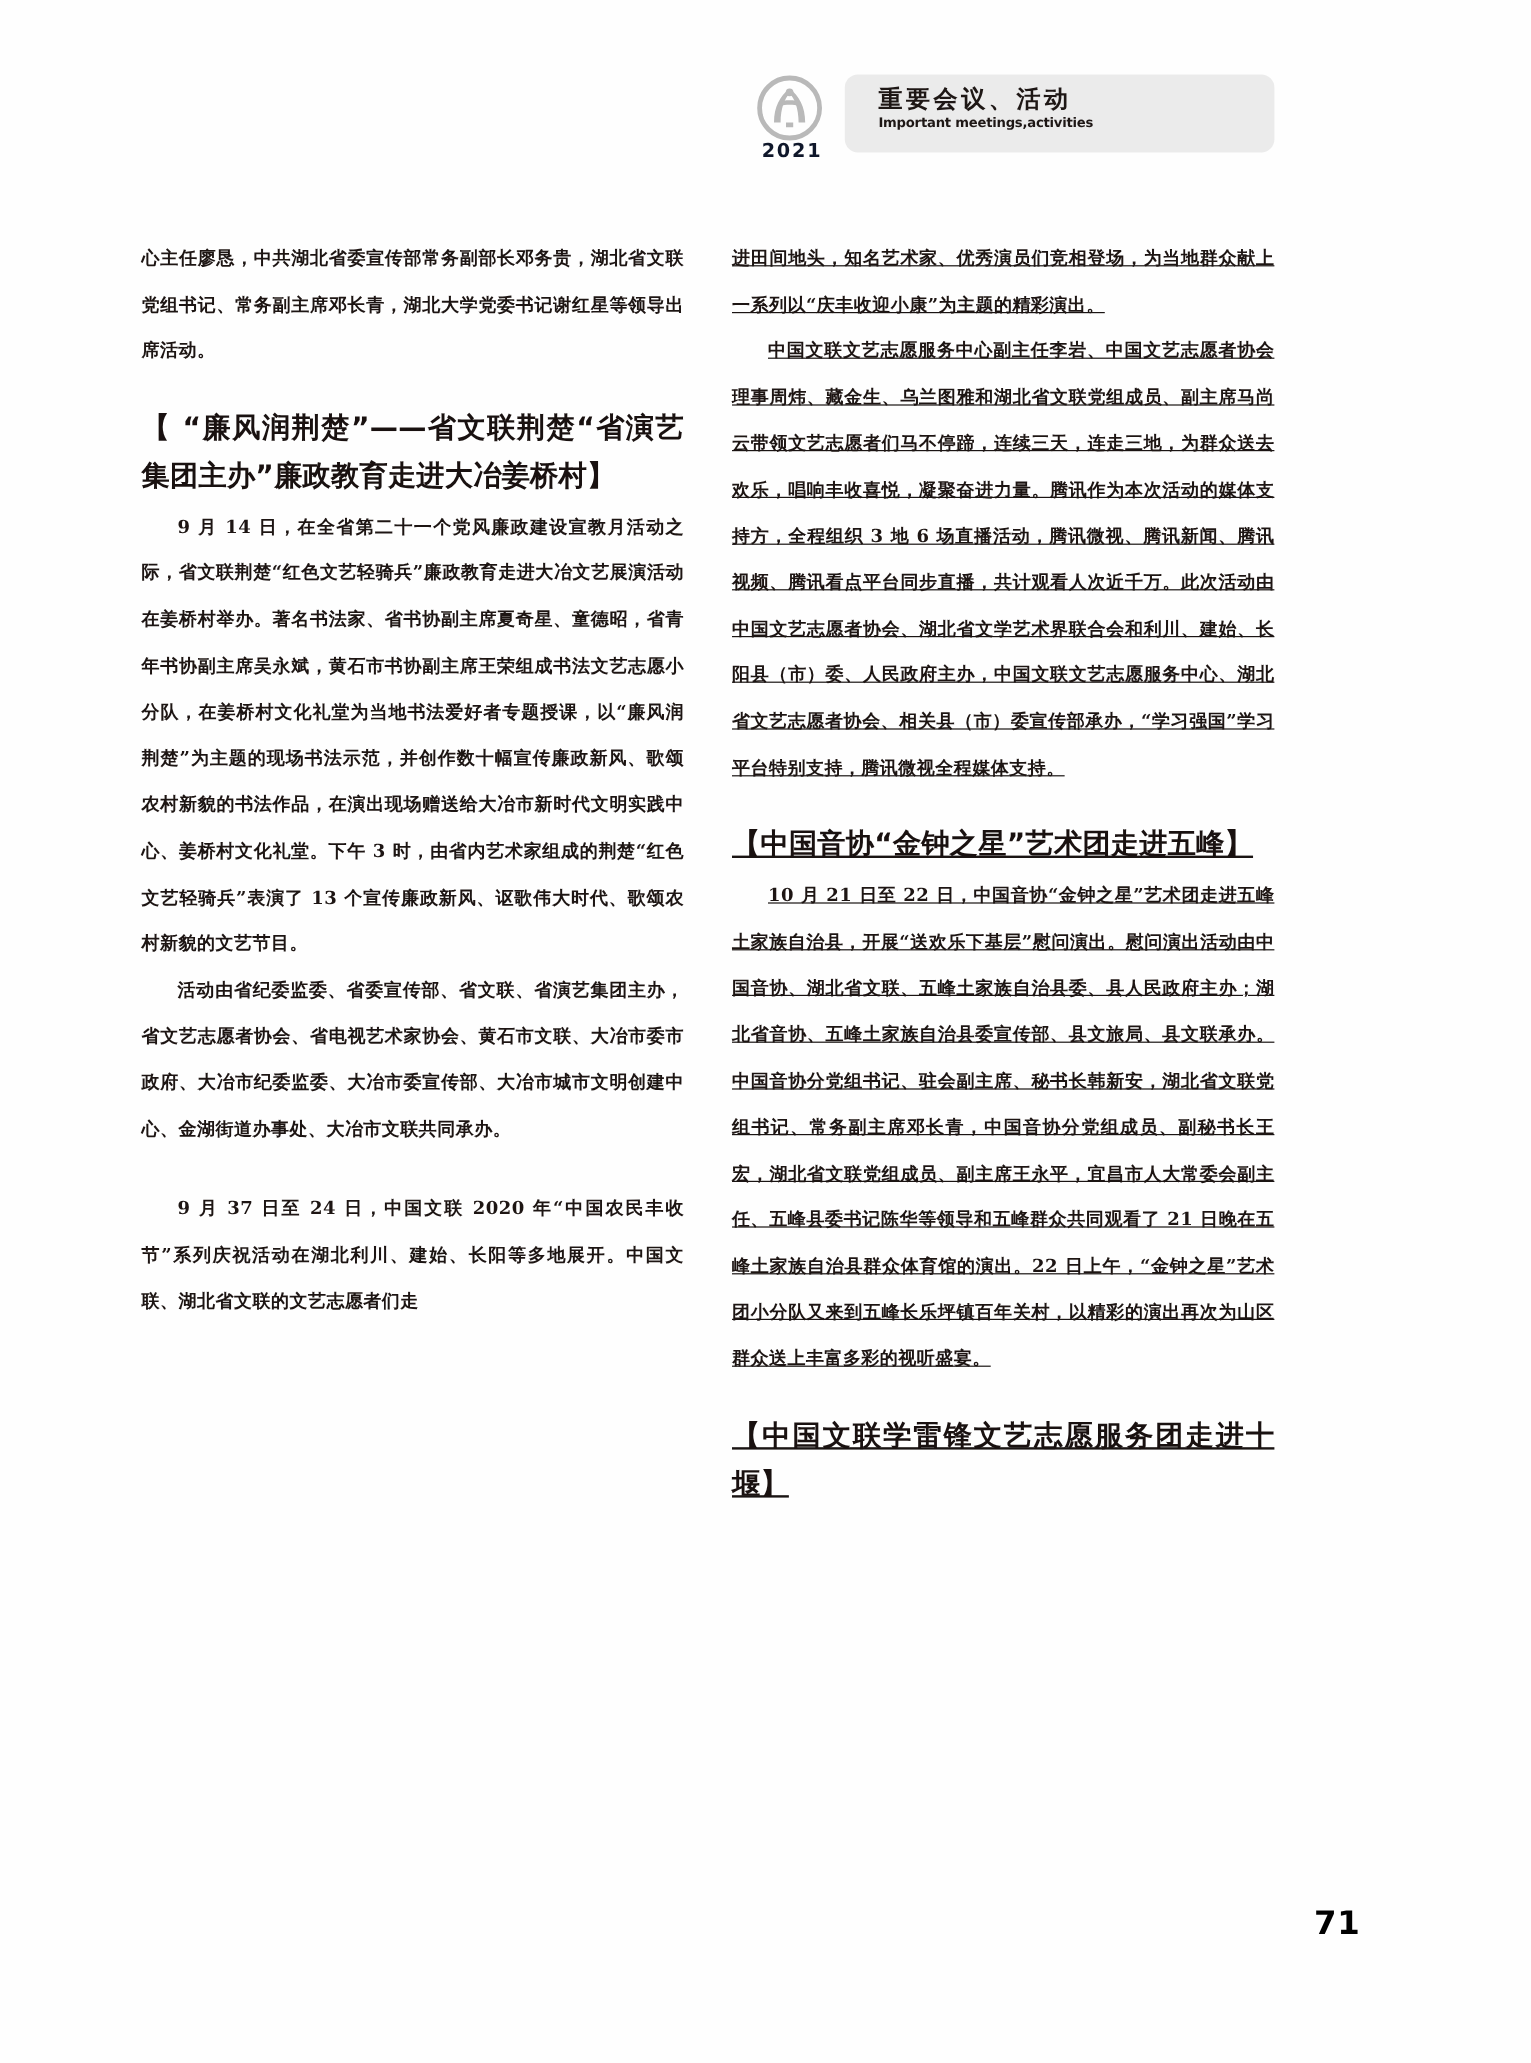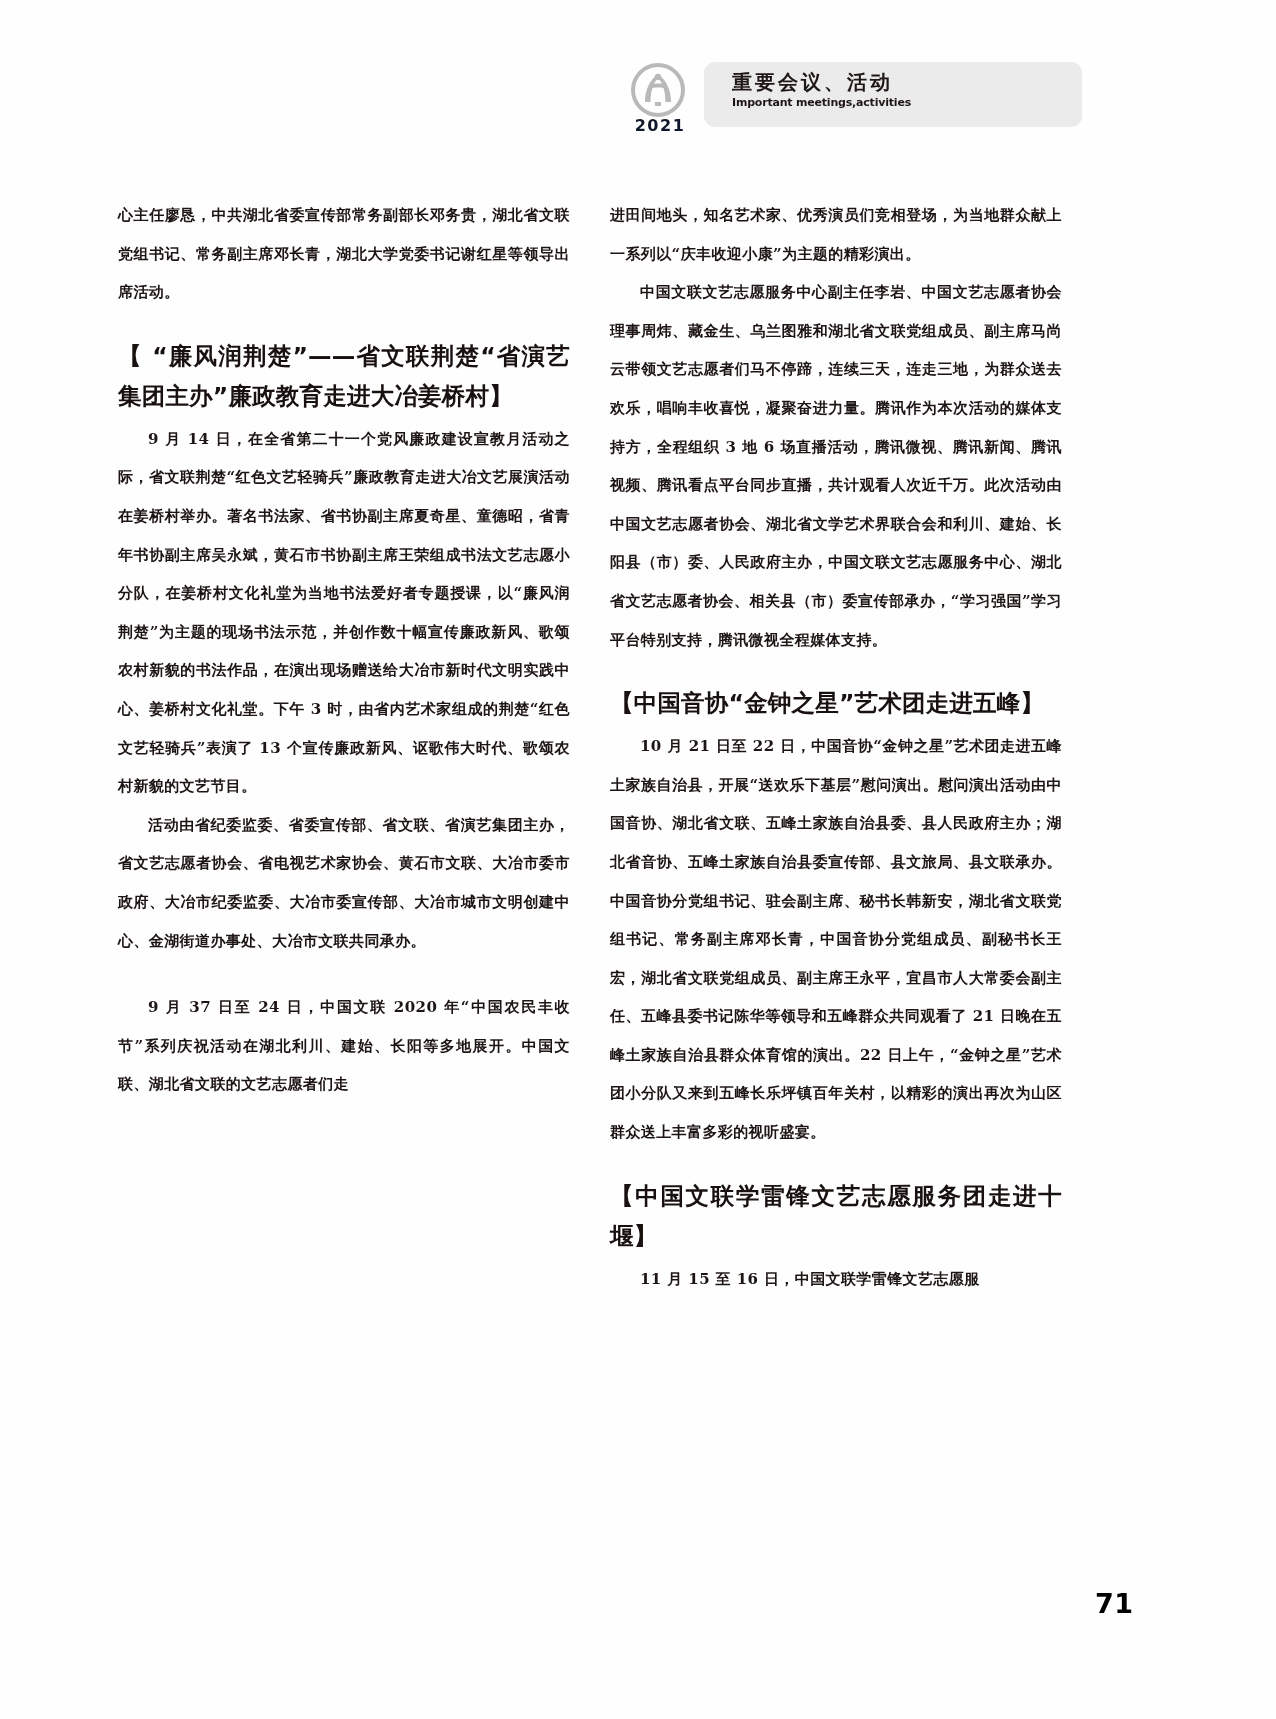--- a/index.html
+++ b/index.html
@@ -59,21 +59,21 @@
     font-family: "DejaVu Sans", sans-serif;
     font-weight: 700;
     font-size: 16px;
     letter-spacing: 1.5px;
     color: #0f172a;
   }
   .header-banner {
     margin-left: 8px;
     background: #ebebeb;
     border-radius: 11px;
-    padding: 8px 40px 9px 28px;
+    padding: 8px 20px 9px 28px;
     min-width: 310px;
     height: 48px;
     box-sizing: content-box;
   }
   .banner-cn {
     font-family: "DejaVu Sans", "Liberation Sans", sans-serif;
     font-weight: 700;
     font-size: 20px;
     letter-spacing: 3px;
     color: #1e1715;
@@ -97,21 +97,21 @@
     left: 0;
     top: 196px;
     width: 1276px;
   }
   .col {
     position: absolute;
     top: 0;
     width: 452px;
   }
   .col-left  { left: 118px; }
-  .col-right { left: 610px; }
+  .col-right { left: 610px; text-decoration: underline; }
 
   p.body {
     margin: 0;
     font-family: "DejaVu Serif", "Liberation Serif", serif;
     font-weight: 700;
     font-size: 15px;
     line-height: 38.6px;
     text-align: justify;
     text-justify: inter-ideograph;
     letter-spacing: 0.4px;
@@ -190,19 +190,18 @@
     <div class="col col-right" id="col-right">
         <p class="body noindent">进田间地头，知名艺术家、优秀演员们竞相登场，为当地群众献上一系列以“庆丰收迎小康”为主题的精彩演出。</p>
         <p class="body">中国文联文艺志愿服务中心副主任李岩、中国文艺志愿者协会理事周炜、藏金生、乌兰图雅和湖北省文联党组成员、副主席马尚云带领文艺志愿者们马不停蹄，连续三天，连走三地，为群众送去欢乐，唱响丰收喜悦，凝聚奋进力量。腾讯作为本次活动的媒体支持方，全程组织 3 地 6 场直播活动，腾讯微视、腾讯新闻、腾讯视频、腾讯看点平台同步直播，共计观看人次近千万。此次活动由中国文艺志愿者协会、湖北省文学艺术界联合会和利川、建始、长阳县（市）委、人民政府主办，中国文联文艺志愿服务中心、湖北省文艺志愿者协会、相关县（市）委宣传部承办，“学习强国”学习平台特别支持，腾讯微视全程媒体支持。</p>
         <div class="gap-before-heading"></div>
         <h2 class="section">【中国音协“金钟之星”艺术团走进五峰】</h2>
         <div class="gap-after-heading"></div>
         <p class="body">10 月 21 日至 22 日，中国音协“金钟之星”艺术团走进五峰土家族自治县，开展“送欢乐下基层”慰问演出。慰问演出活动由中国音协、湖北省文联、五峰土家族自治县委、县人民政府主办；湖北省音协、五峰土家族自治县委宣传部、县文旅局、县文联承办。中国音协分党组书记、驻会副主席、秘书长韩新安，湖北省文联党组书记、常务副主席邓长青，中国音协分党组成员、副秘书长王宏，湖北省文联党组成员、副主席王永平，宜昌市人大常委会副主任、五峰县委书记陈华等领导和五峰群众共同观看了 21 日晚在五峰土家族自治县群众体育馆的演出。22 日上午，“金钟之星”艺术团小分队又来到五峰长乐坪镇百年关村，以精彩的演出再次为山区群众送上丰富多彩的视听盛宴。</p>
         <div class="gap-before-heading"></div>
         <h2 class="section">【中国文联学雷锋文艺志愿服务团走进十堰】</h2>
         <div class="gap-after-heading"></div>
-        <p class="body">11 月 15 至 16 日，中国文联学雷锋文艺志愿服</p>
       </div>
   </div>
 
   <div class="page-number">71</div>
 
 </div>
 
 </body></html>

